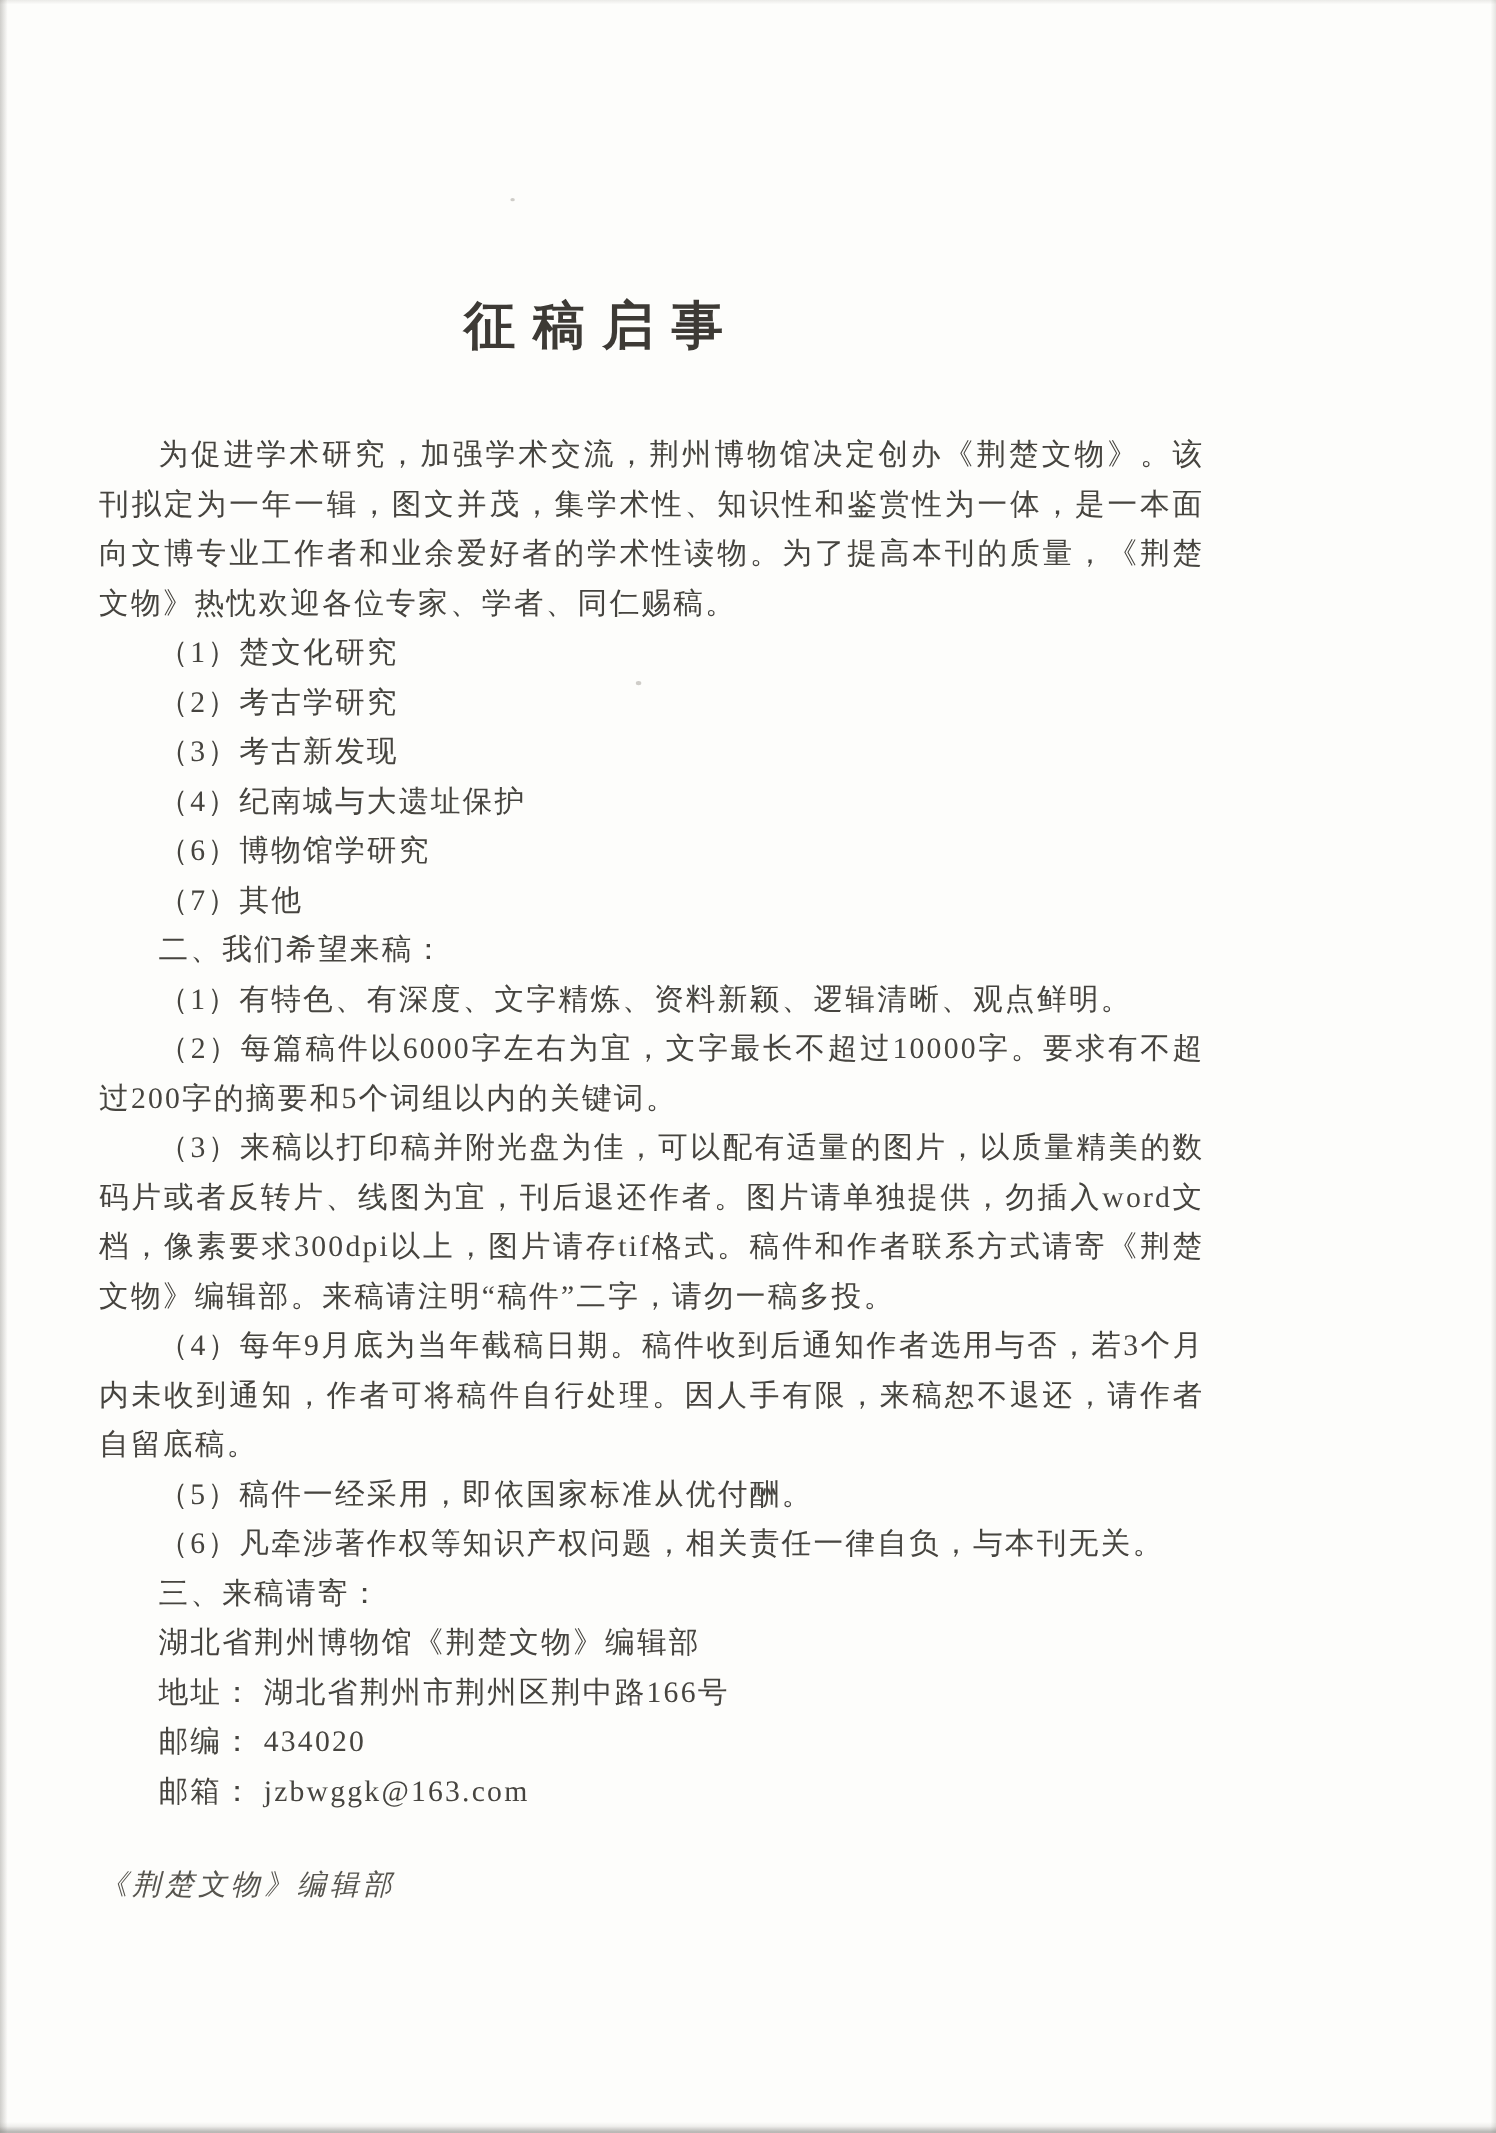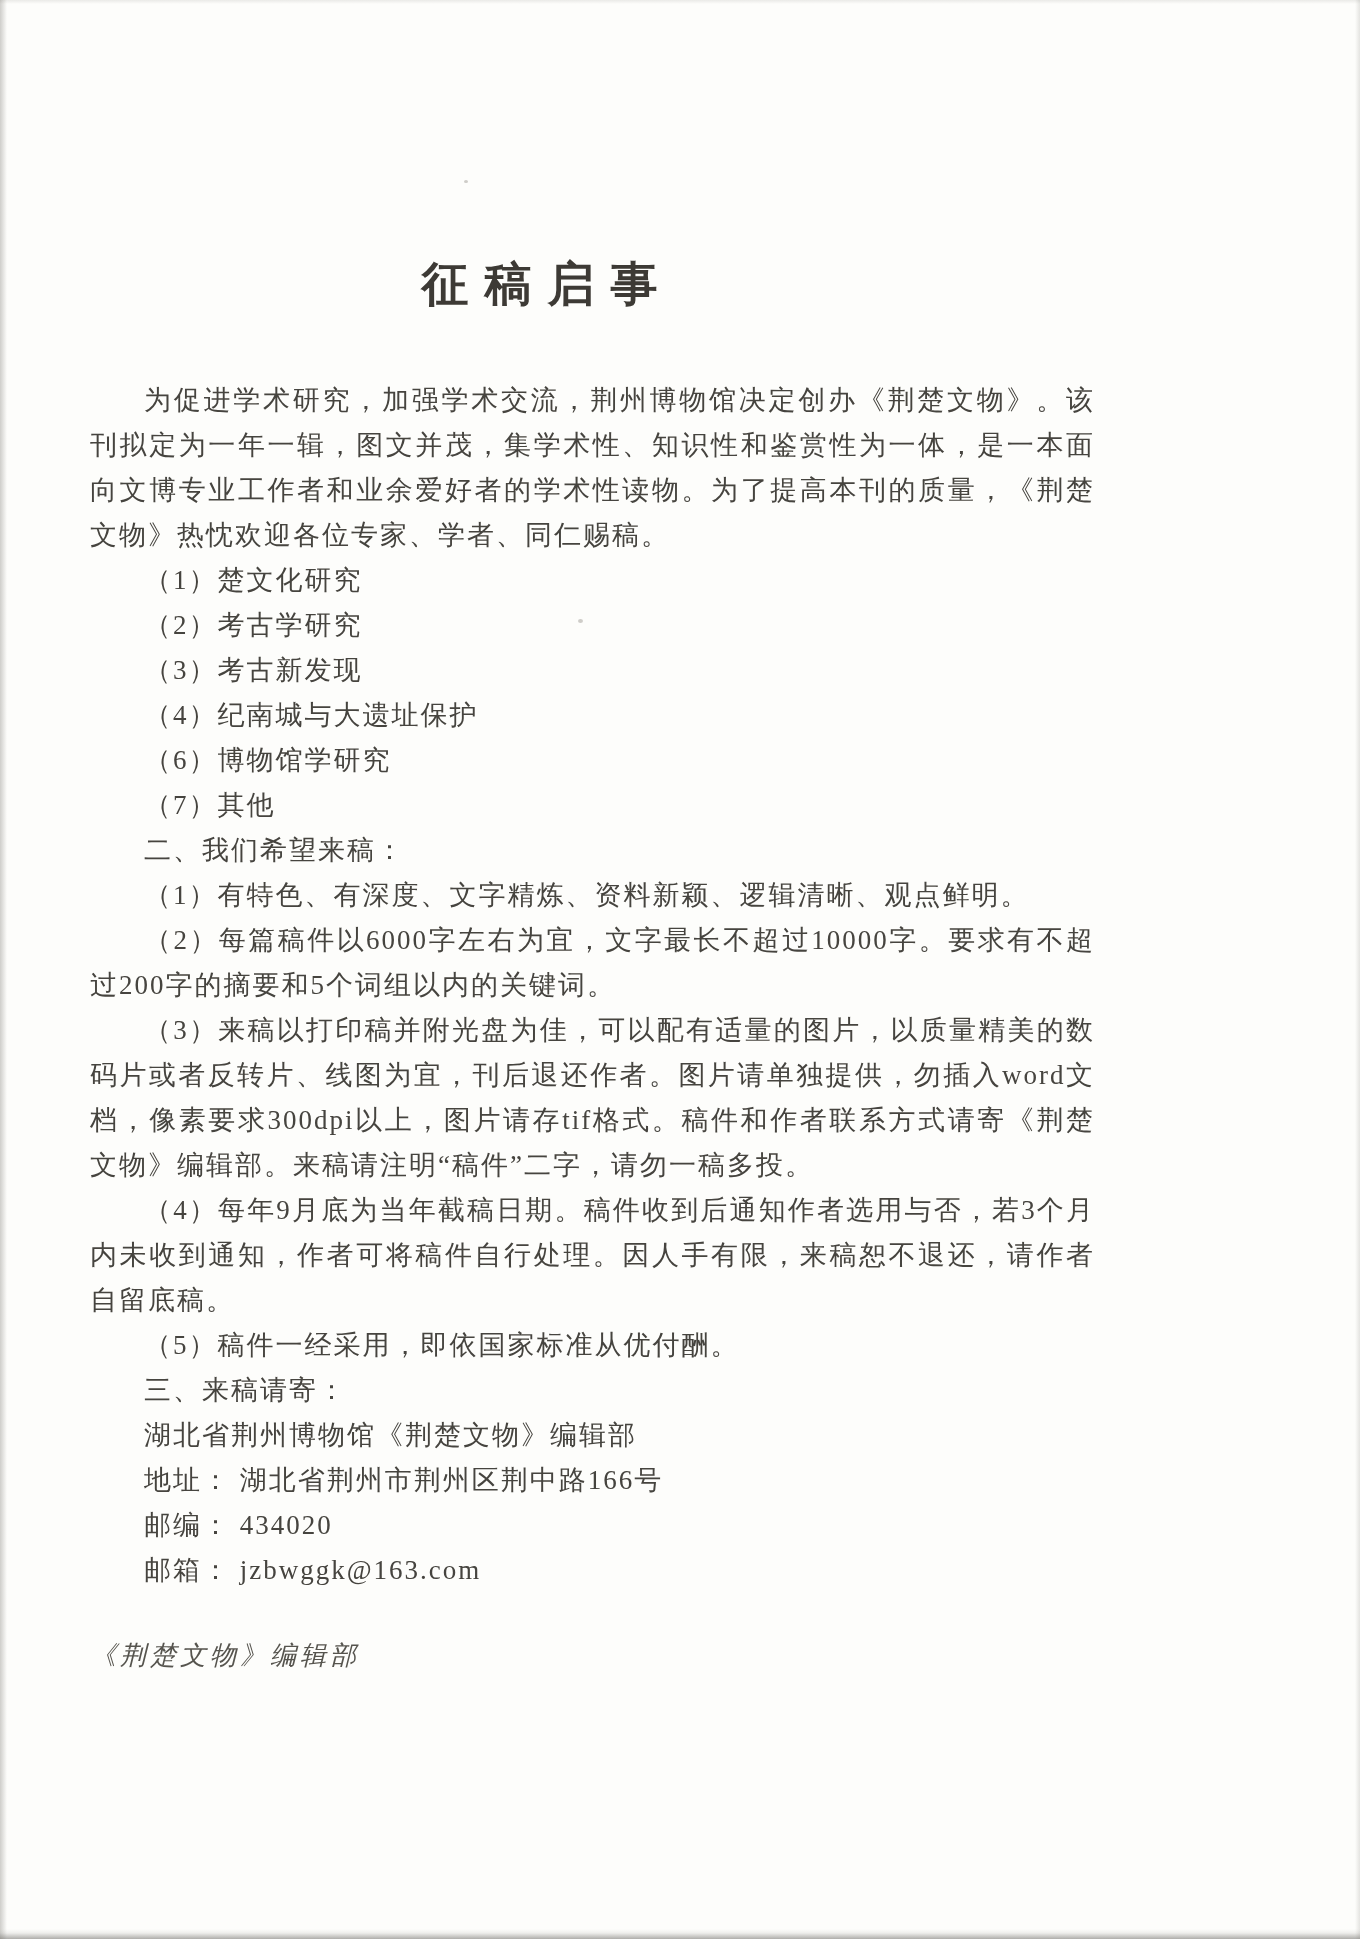--- a/index.html
+++ b/index.html
@@ -50,21 +50,21 @@
     border-radius: 50%;
     background: rgba(120,115,105,0.35);
     pointer-events: none;
   }
   .speck.s1 { left: 578px; top: 619px; width: 5px; height: 4px; }
   .speck.s2 { left: 464px; top: 180px; width: 4px; height: 3px; }
 
   .content {
     position: absolute;
     left: 90px;
-    top: 4px;
+    top: 17px;
     width: 1005px;
     padding-top: 250px;
     font-size: 27px;
     line-height: 45px;
     letter-spacing: 2px;
   }
   .doc-title {
     margin: 0 0 64px 0;
     padding: 0;
     text-align: center;
@@ -122,20 +122,21 @@
       <p class="line">（7）其他</p>
     </div>
 
     <div>
       <p class="line">二、我们希望来稿：</p>
       <p class="para">（1）有特色、有深度、文字精炼、资料新颖、逻辑清晰、观点鲜明。</p>
       <p class="para">（2）每篇稿件以6000字左右为宜，文字最长不超过10000字。要求有不超过200字的摘要和5个词组以内的关键词。</p>
       <p class="para">（3）来稿以打印稿并附光盘为佳，可以配有适量的图片，以质量精美的数码片或者反转片、线图为宜，刊后退还作者。图片请单独提供，勿插入word文档，像素要求300dpi以上，图片请存tif格式。稿件和作者联系方式请寄《荆楚文物》编辑部。来稿请注明“稿件”二字，请勿一稿多投。</p>
       <p class="para">（4）每年9月底为当年截稿日期。稿件收到后通知作者选用与否，若3个月内未收到通知，作者可将稿件自行处理。因人手有限，来稿恕不退还，请作者自留底稿。</p>
       <p class="para">（5）稿件一经采用，即依国家标准从优付酬。</p>
+      <p class="para">（6）凡牵涉著作权等知识产权问题，相关责任一律自负，与本刊无关。</p>
     </div>
 
     <div>
       <p class="line">三、来稿请寄：</p>
       <p class="line">湖北省荆州博物馆《荆楚文物》编辑部</p>
       <p class="line">地址： 湖北省荆州市荆州区荆中路166号</p>
       <p class="line">邮编： 434020</p>
       <p class="line">邮箱： jzbwggk@163.com</p>
     </div>
 

